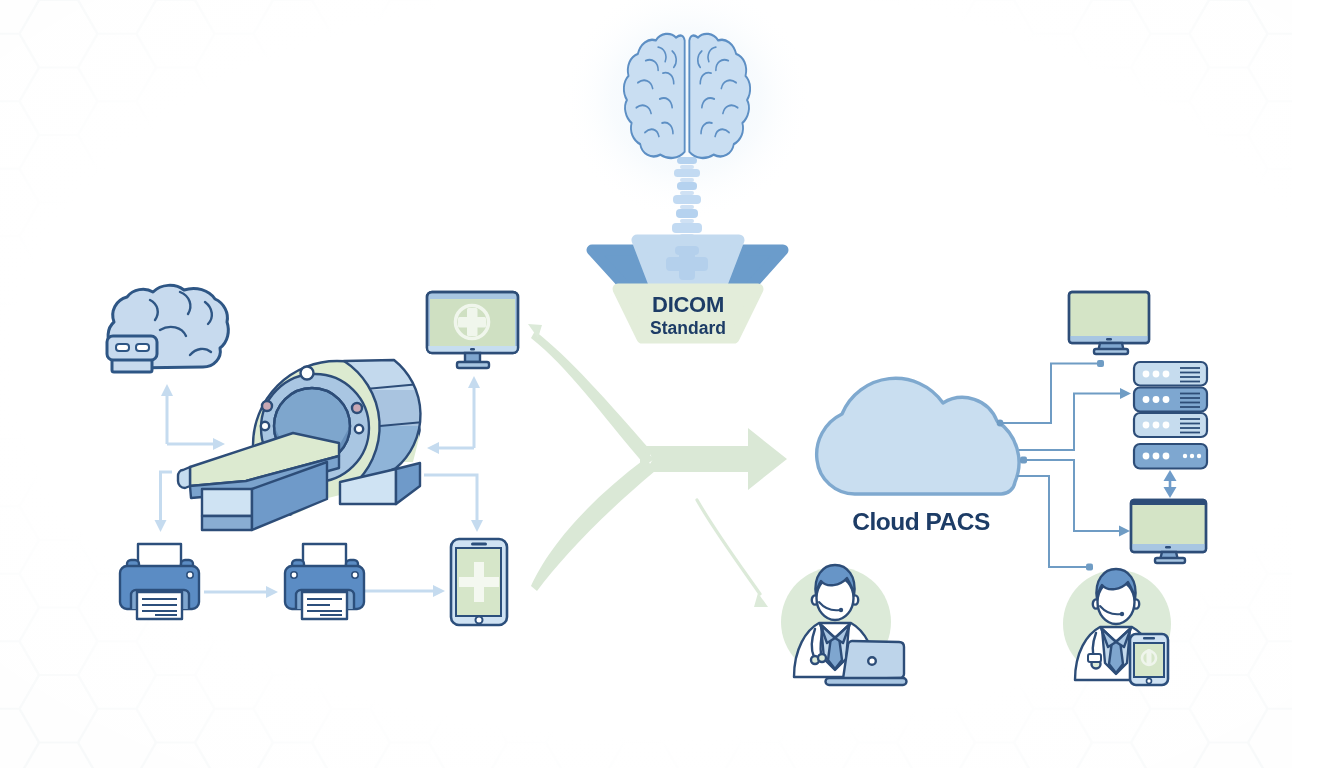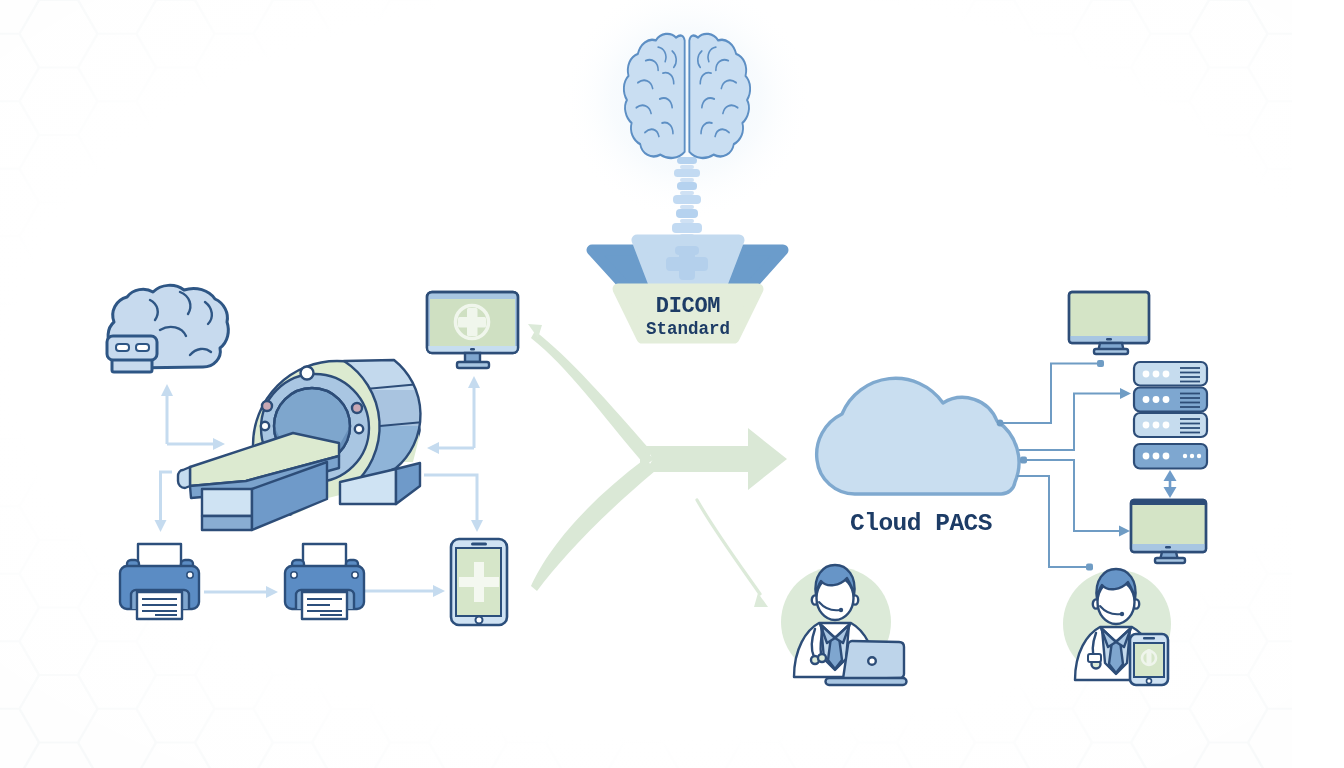--- a/index.html
+++ b/index.html
@@ -1,17 +1,17 @@
 <!DOCTYPE html>
 <html><head>
 <meta charset="utf-8">
 <style>
   html,body{margin:0;padding:0;background:#ffffff;}
   #stage{position:relative;width:1292px;height:768px;overflow:hidden;background:#ef4444;
-         font-family:Liberation Mono, monospace;}
+         font-family:Liberation Sans, sans-serif;}
   svg{display:block;}
 </style>
 </head>
 <body>
 <div id="stage">
 <svg width="1344" height="768" viewBox="0 0 1344 768" xmlns="http://www.w3.org/2000/svg">
   <defs>
     <pattern id="hex" width="117" height="67.5" patternUnits="userSpaceOnUse">
       <g stroke="#f3f6f7" stroke-width="2.2" fill="none">
         <path d="M-39,0 L-19.5,-33.75 L19.5,-33.75 L39,0 L19.5,33.75 L-19.5,33.75 Z" transform="translate(0,0)"></path>

